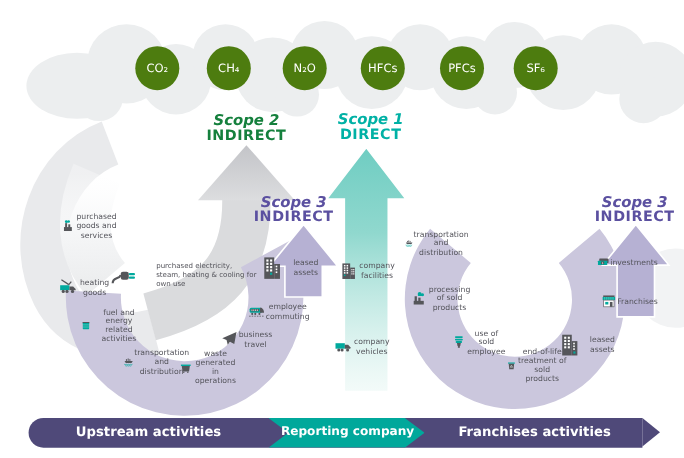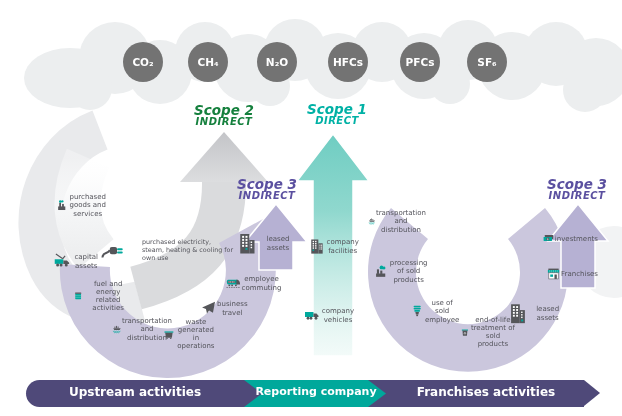--- a/index.html
+++ b/index.html
@@ -1,26 +1,26 @@
 <!DOCTYPE html>
 <html><head>
 <meta charset="utf-8">
 <style>
   html,body{margin:0;padding:0;background:#fff;}
   .stage{position:relative;width:622px;height:416px;overflow:hidden;background:#fff;
          font-family:"DejaVu Sans",sans-serif;}
   .bg{position:absolute;left:0;top:0;}
   
   .gas{position:absolute;top:42px;width:40px;height:40px;border-radius:50%;
-       background:#737373;color:#fff;font-weight:bold;font-size:10.5px;
+       background:#4d7c0f;color:#fff;font-weight:normal;font-size:10.5px;
        display:flex;align-items:center;justify-content:center;}
   
   .scope{position:absolute;text-align:center;width:120px;line-height:1.05;}
   .scope .t{font-style:italic;font-weight:bold;font-size:13.5px;}
-  .scope .k{font-weight:bold;font-size:10px;letter-spacing:.5px;font-style:italic;}
+  .scope .k{font-weight:bold;font-size:13px;letter-spacing:.5px;}
   .s2{left:164px;top:103px;color:#15803d;}
   .s1{left:277px;top:102px;color:#00B1A5;}
   .s3l{left:207px;top:177px;color:#5B50A0;}
   .s3r{left:517px;top:177px;color:#5B50A0;}
   
   .item{position:absolute;display:flex;flex-direction:row;align-items:center;}
   .item .lbl{font-size:7px;color:#54545B;text-align:center;line-height:1.15;margin-top:1px;}
   .rowitem{position:absolute;display:flex;flex-direction:row;align-items:center;gap:16px;}
   .rowitem .lbl{font-size:6.4px;color:#54545B;text-align:left;line-height:1.2;width:92px;}
   
@@ -154,21 +154,21 @@
     <svg width="30" height="30" viewBox="0 0 32 32">
       <path d="M5 4 L17 12 M17 12 l4-5" stroke="#55565A" stroke-width="2" fill="none"></path>
       <rect x="3" y="13" width="15" height="8" fill="#00A99D"></rect>
       <path d="M18 15 h6 l4 4 v2 h-10 Z" fill="#55565A"></path>
       <g fill="#55565A">
           <circle cx="8" cy="23" r="2.6"></circle>
           <circle cx="14" cy="23" r="2.6"></circle>
           <circle cx="23" cy="23" r="2.6"></circle>
         </g>
     </svg>
-    <div class="lbl">capital assets</div>
+    <div class="lbl">heating goods</div>
   </div>
 
   <div class="rowitem" style="left:100px;top:238px">
     <svg width="26" height="26" viewBox="0 0 32 32">
       <path d="M3 24 C3 17 10 20 12 15" fill="none" stroke="#55565A" stroke-width="2.4"></path>
       <rect x="12" y="11" width="9" height="9" rx="2.5" fill="#55565A"></rect>
       <g fill="#00A99D">
           <rect x="21" y="12.5" width="7" height="2.6" rx="1.3"></rect>
           <rect x="21" y="16.5" width="7" height="2.6" rx="1.3"></rect>
         </g>

